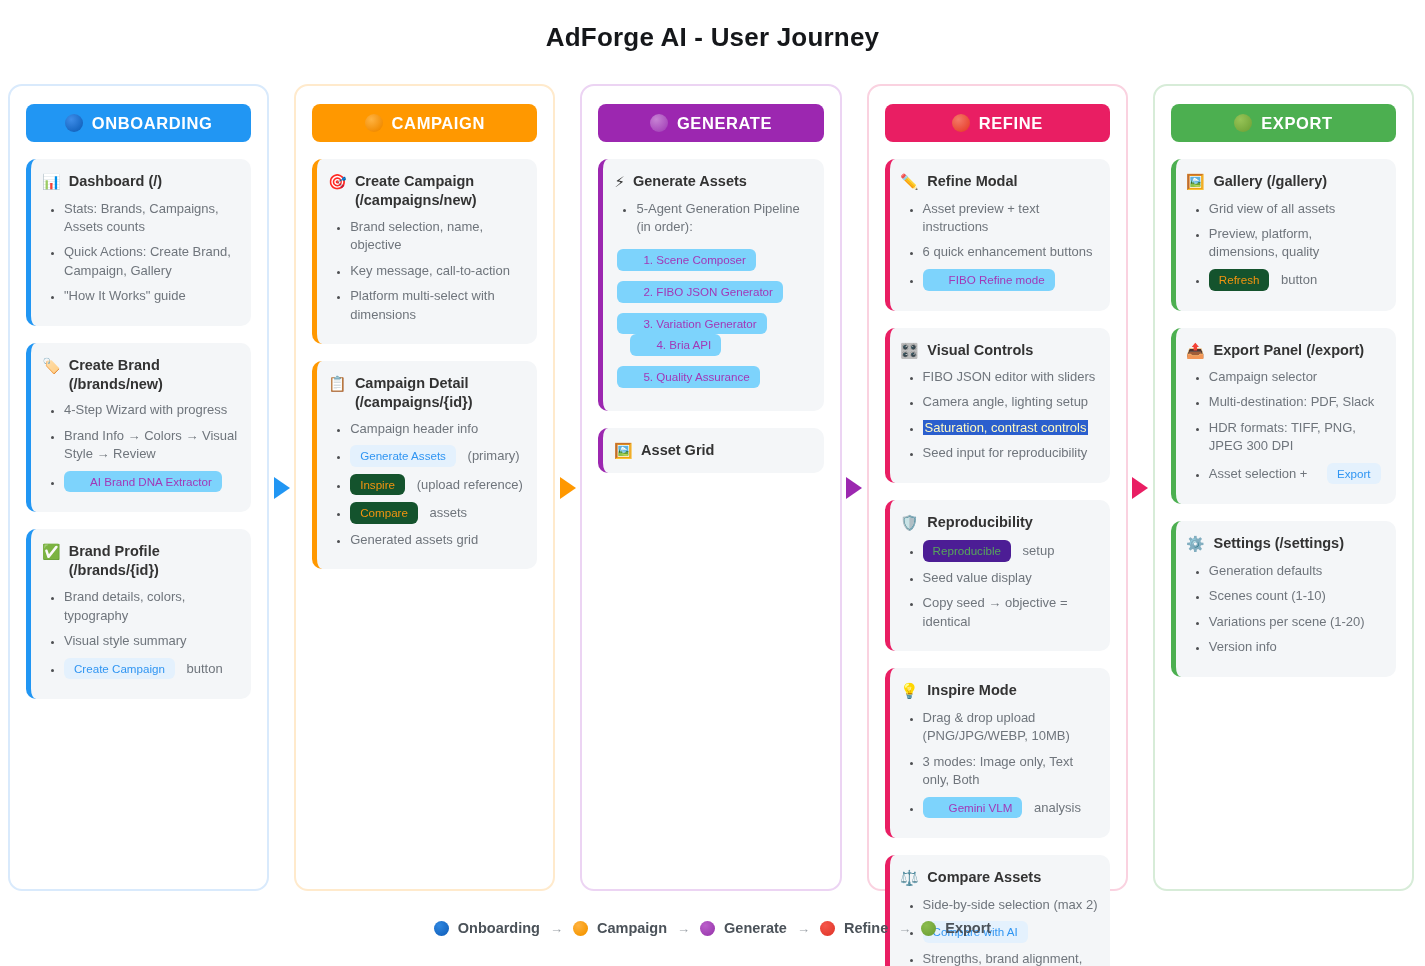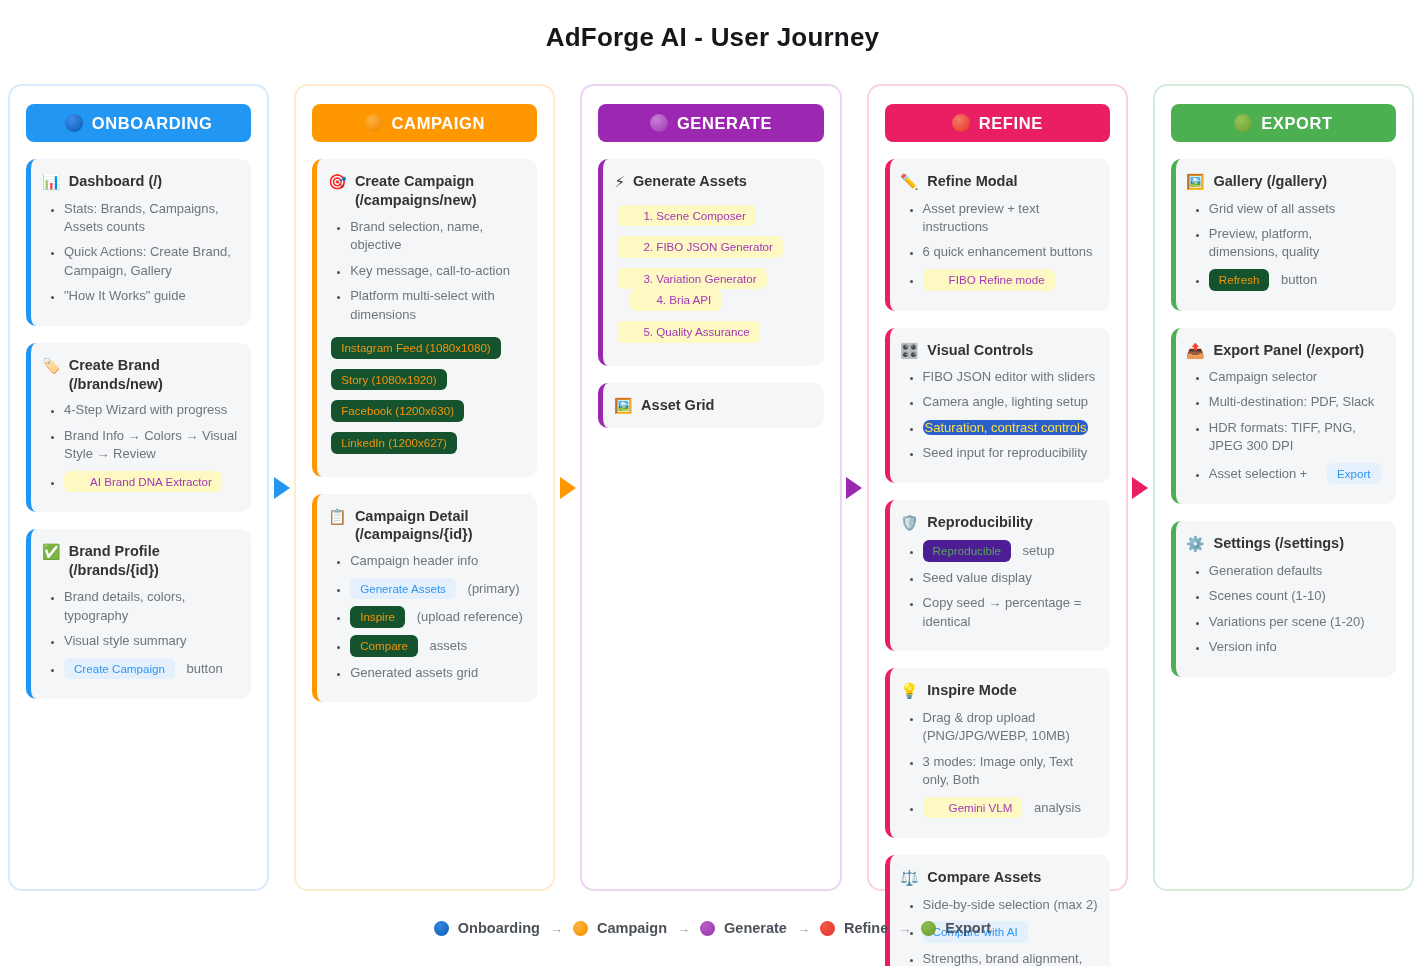--- a/index.html
+++ b/index.html
@@ -44,30 +44,30 @@
   .card-title .emoji { flex: 0 0 auto; font-size: 15px; }
   ul.list { margin: 8px 0 0; padding-left: 22px; list-style: disc outside; }
   ul.list li { font-size: 13px; color: #6f757c; margin: 6px 0 7px; line-height: 1.42; }
   ul.list li::marker { color: #4d4f52; font-size: 11.5px; }
   li.small-row { font-size: 11.6px; color: #a2a6ac; }
   li.small-row::marker { font-size: 9px; }
   .badge {
     display: inline-block; font-size: 11.6px; padding: 3px 10px; border-radius: 6px;
     line-height: 1.35; white-space: nowrap; font-weight: 400;
   }
-  .badge.purple { background: #fef9c3; color: #a138b7; padding-left: 26px; }
+  .badge.purple { background: #7dd3fc; color: #a138b7; padding-left: 26px; }
   .badge.blue   { background: #e4f1fd; color: #3095f2; }
   .badge.orange { background: #14532d; color: #f29410; }
   .badge.green  { background: #4c1d95; color: #57a55b; }
   .after { margin-left: 8px; }
   .pre { margin-right: 16px; }
   .badge-lines { margin: 13px 0 3px; padding-left: 3px; }
   .badge-line { margin: 10px 0; }
   .badge-line .badge + .badge { margin-left: 13px; }
-  .hl { background: #2b5fce; color: #fde047; padding: 0 2px; border-radius: 7px; }
+  .hl { background: #2b5fce; color: #fef9c3; padding: 0 2px; }
   .arrow-lane { width: 25px; flex: 0 0 auto; display: flex; align-items: center; justify-content: center; }
   .tri {
     width: 0; height: 0;
     border-top: 11px solid transparent; border-bottom: 11px solid transparent;
     border-left: 16px solid #999;
   }
   .a0 .tri { border-left-color: #2196f3; }
   .a1 .tri { border-left-color: #ff9800; }
   .a2 .tri { border-left-color: #9c27b0; }
   .a3 .tri { border-left-color: #e91e63; }
@@ -153,34 +153,20 @@
       <div class="card">
         <div class="card-title">
           <span class="emoji">🎯</span>
           <span>Create Campaign (/campaigns/new)</span>
         </div>
         <ul class="list">
           <li>Brand selection, name, objective</li>
           <li>Key message, call-to-action</li>
           <li>Platform multi-select with dimensions</li>
         </ul>
-        <div class="badge-lines">
-          <div class="badge-line">
-            <span class="badge orange">Instagram Feed (1080x1080)</span>
-          </div>
-          <div class="badge-line">
-            <span class="badge orange">Story (1080x1920)</span>
-          </div>
-          <div class="badge-line">
-            <span class="badge orange">Facebook (1200x630)</span>
-          </div>
-          <div class="badge-line">
-            <span class="badge orange">LinkedIn (1200x627)</span>
-          </div>
-        </div>
       </div>
 
       <div class="card">
         <div class="card-title">
           <span class="emoji">📋</span>
           <span>Campaign Detail (/campaigns/{id})</span>
         </div>
         <ul class="list">
           <li>Campaign header info</li>
           <li>
@@ -208,20 +194,23 @@
       <div class="pill">
         <span class="dot"></span>
         <span>GENERATE</span>
       </div>
 
       <div class="card">
         <div class="card-title">
           <span class="emoji">⚡</span>
           <span>Generate Assets</span>
         </div>
+        <ul class="list">
+          <li>5-Agent Generation Pipeline (in order):</li>
+        </ul>
         <div class="badge-lines">
           <div class="badge-line">
             <span class="badge purple">1. Scene Composer</span>
           </div>
           <div class="badge-line">
             <span class="badge purple">2. FIBO JSON Generator</span>
           </div>
           <div class="badge-line">
             <span class="badge purple">3. Variation Generator</span>
             <span class="badge purple">4. Bria API</span>
@@ -283,21 +272,21 @@
         <div class="card-title">
           <span class="emoji">🛡️</span>
           <span>Reproducibility</span>
         </div>
         <ul class="list">
           <li>
             <span class="badge green">Reproducible</span>
             <span class="after">setup</span>
           </li>
           <li>Seed value display</li>
-          <li>Copy seed → percentage = identical</li>
+          <li>Copy seed → objective = identical</li>
         </ul>
       </div>
 
       <div class="card">
         <div class="card-title">
           <span class="emoji">💡</span>
           <span>Inspire Mode</span>
         </div>
         <ul class="list">
           <li>Drag &amp; drop upload (PNG/JPG/WEBP, 10MB)</li>

